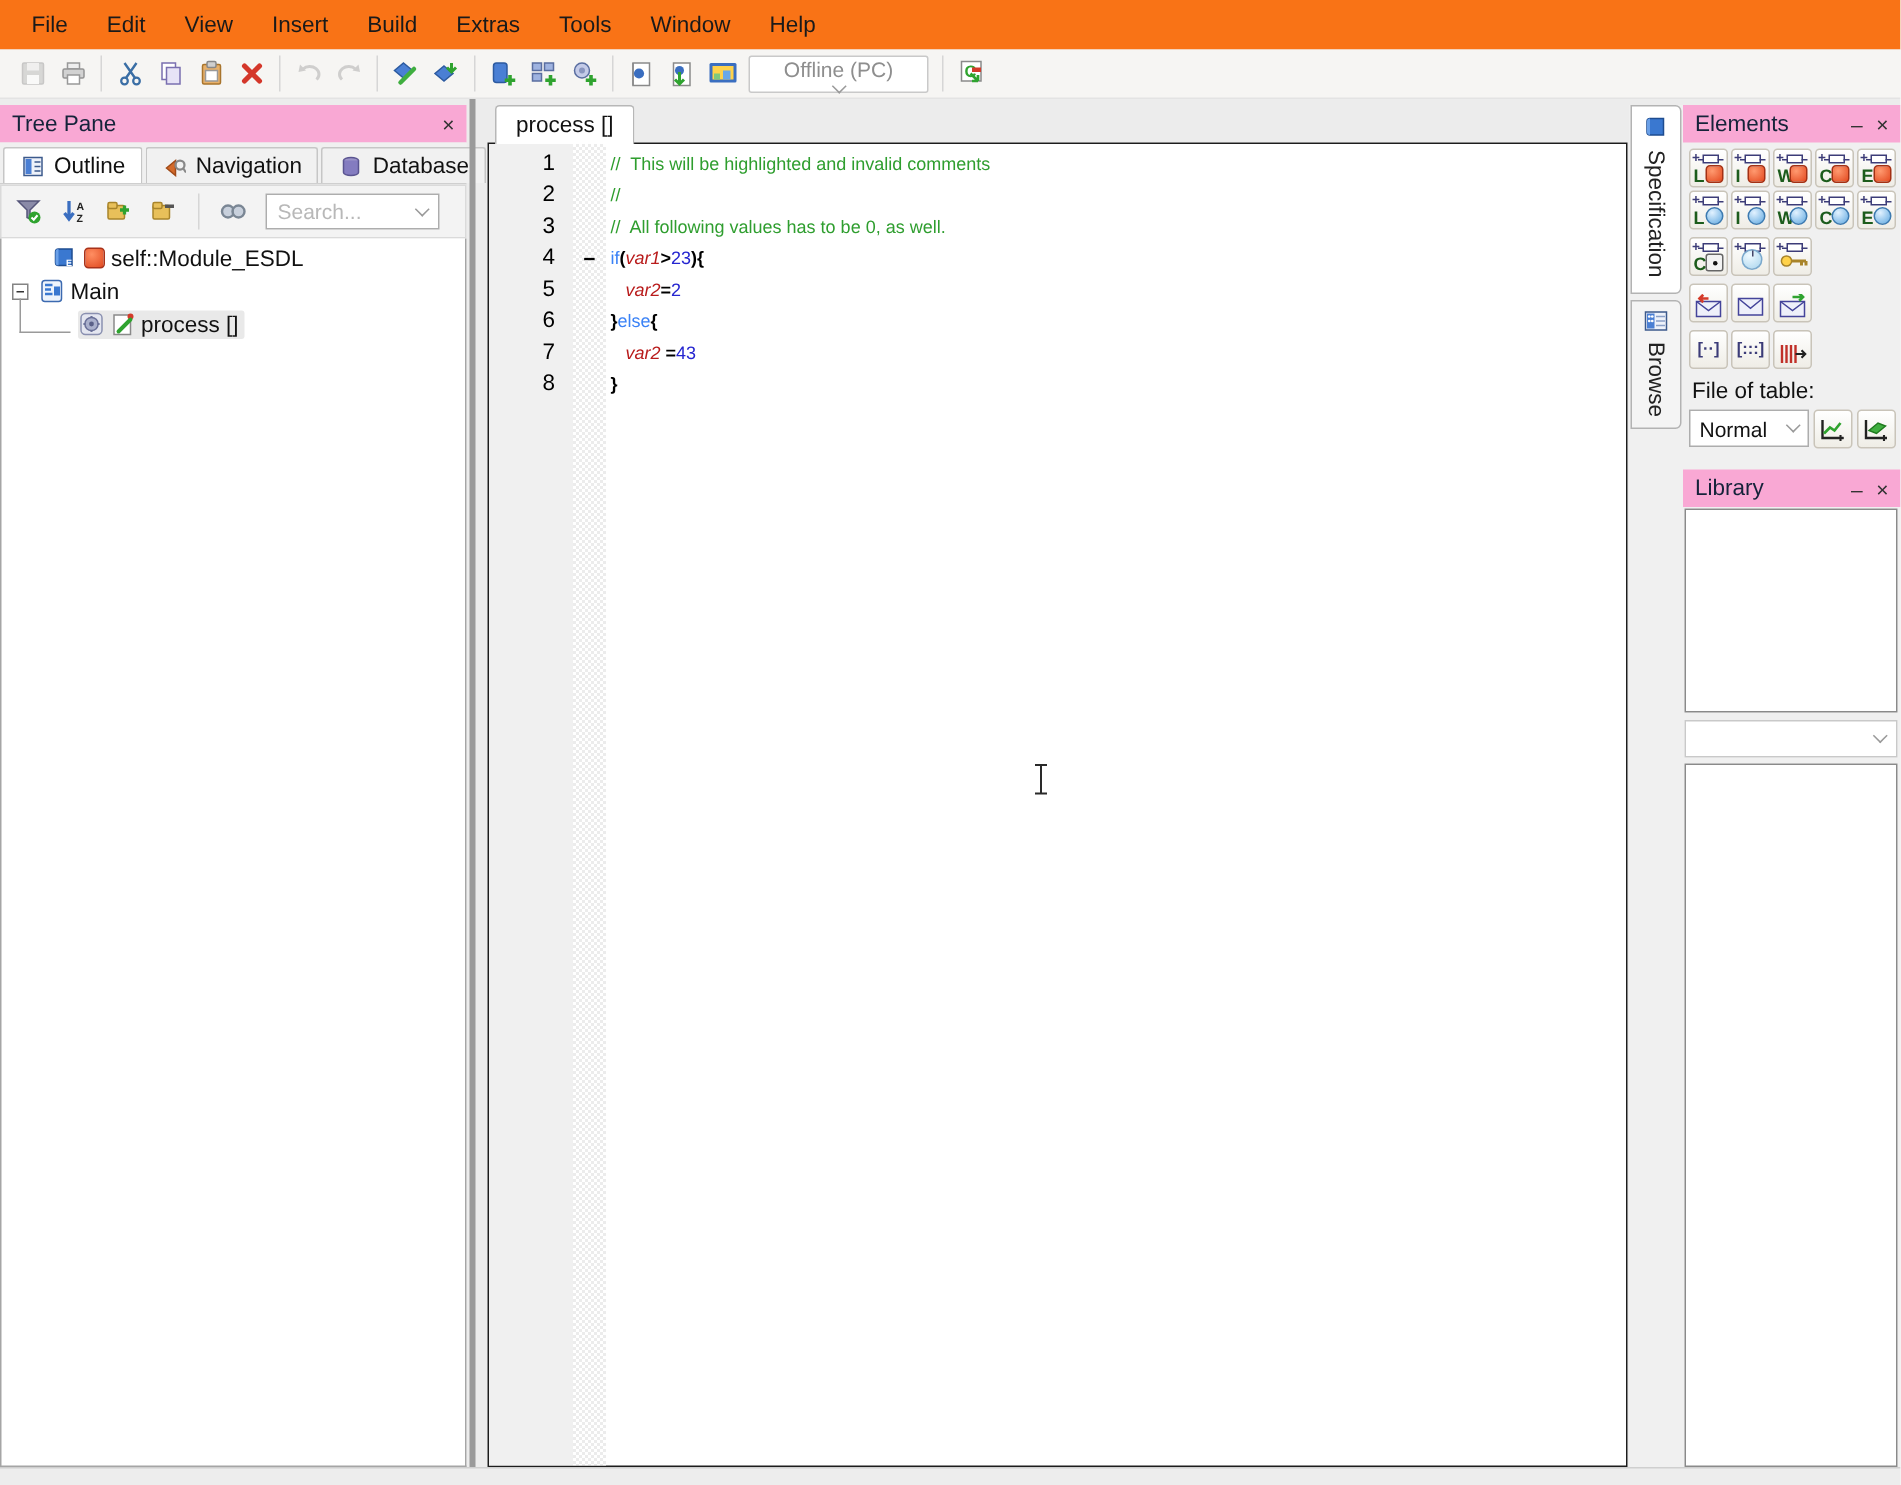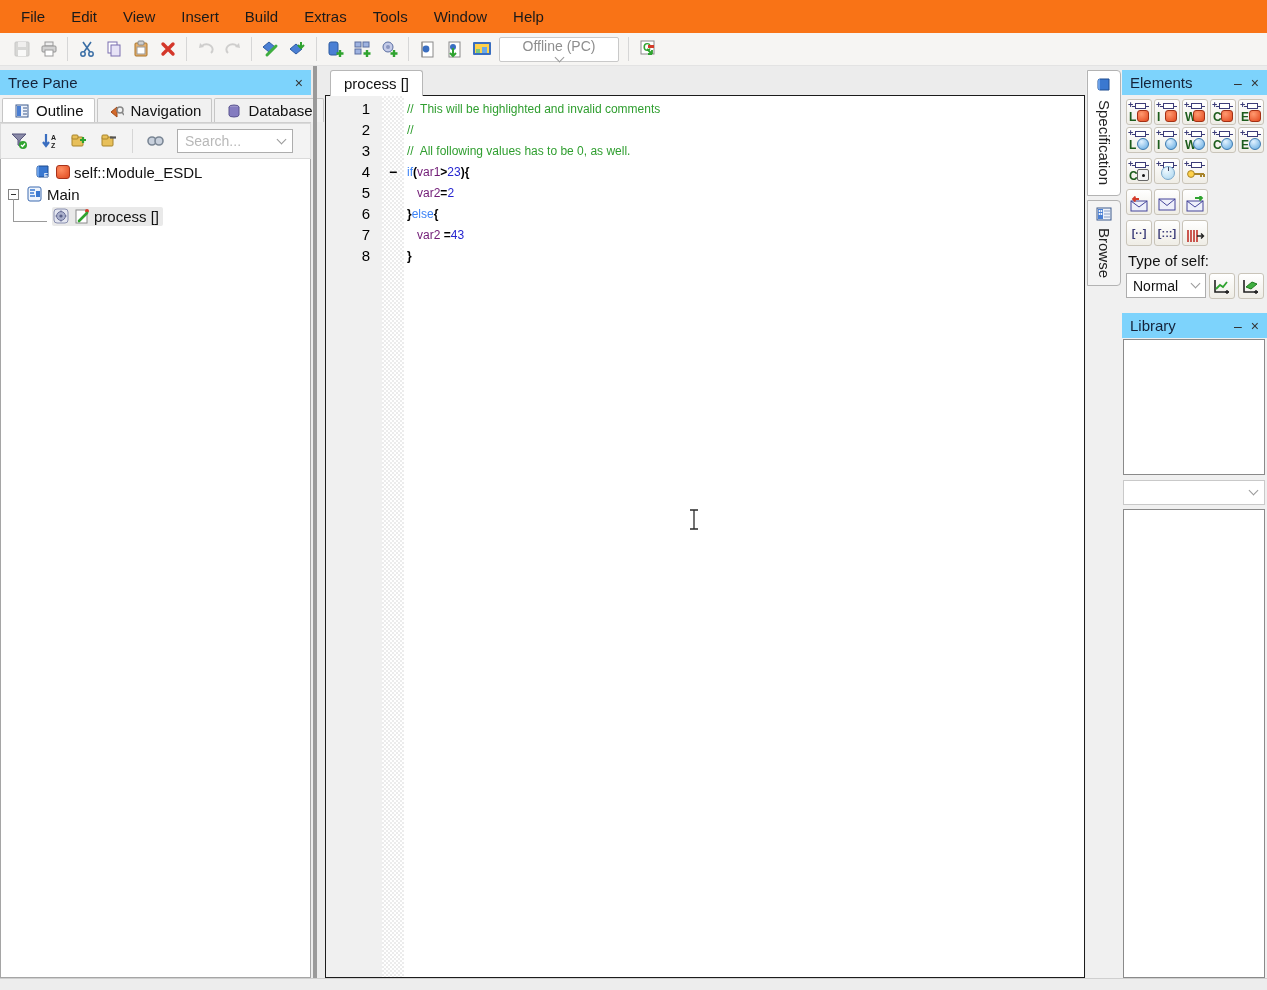--- a/index.html
+++ b/index.html
@@ -18,21 +18,21 @@
   .tb-btn { width:27px; height:27px; display:flex; align-items:center; justify-content:center;
             border-radius:3px; flex:0 0 auto; }
   .tb-btn.disabled { opacity:.42; filter:grayscale(1); }
   .tb-sep { width:1px; height:24px; background:#d6d6d6; margin:0 5px; flex:0 0 auto; }
   .tb-combo { width:120px; height:25px; background:#fff; border:1px solid #c9c9c9; border-radius:2px;
               display:flex; align-items:center; justify-content:space-between; padding:0 7px;
               font-size:14px; color:#8e8e8e; margin:0 4px;flex-direction:column; }
   .chev { width:7px; height:7px; border-right:1.4px solid #9a9a9a; border-bottom:1.4px solid #9a9a9a;
           transform:rotate(45deg); margin-top:-4px; flex:0 0 auto; }
   
-  .panel-title { height:25px; background:#7dd3fc; display:flex; align-items:center;
+  .panel-title { height:25px; background:#f9a8d4; display:flex; align-items:center;
                  padding:0 8px; font-size:15px; color:#15233a; }
   .panel-title .spacer { flex:1; }
   .title-btn { font-size:14px; color:#333; margin-left:9px; line-height:1; cursor:default; }
   
   .tree-pane { position:absolute; left:0; top:70px; width:311px; bottom:12px;
                display:flex; flex-direction:column; background:#f0f0f0; }
   .tp-tabs { display:flex; height:28px; padding:3px 2px 0 2px; border-bottom:1px solid #cfcfcf; background:#f0f0f0; }
   .tp-tab { display:flex; align-items:center; gap:6px; padding:0 10px; font-size:15px;
             border:1px solid #c6c6c6; border-bottom:none; background:#f1f1f1; margin-right:2px;
             border-radius:2px 2px 0 0; }
@@ -67,21 +67,21 @@
              background-size:4px 4px; }
   .code-lines { position:absolute; left:0; top:2px; right:0; }
   .code-line { display:flex; height:21px; align-items:center; }
   .ln { width:50px; text-align:right; padding-right:6px; font-size:15px; color:#000; flex:0 0 auto; }
   .fold { width:22px; text-align:center; font-weight:700; font-size:14px; color:#000; flex:0 0 auto; margin-left:6px;}
   .code { white-space:pre; font-size:12px; padding-left:3px; }
   .seg-comment { color:#2f9e2f; }
   .seg-keyword { color:#3b82f6; }
   .seg-number  { color:#2525d0; }
   .seg-brace   { color:#000; font-weight:700; }
-  .seg-plain   { color:#701a75; }
+  .seg-plain   { color:#b91c1c;font-style:italic; }
   .ibeam { position:absolute; left:688px; top:509px; width:12px; height:21px; z-index:5; }
   
   .side-strip { position:absolute; left:1086px; top:70px; width:36px; bottom:12px; background:#f0f0f0; }
   .v-tab { width:34px; margin-left:1px; border:1px solid #b3b3b3; background:#fff;
            display:flex; flex-direction:column; align-items:center; padding:6px 0 8px 0; gap:7px;
            border-radius:0 4px 4px 0; }
   .v-tab.inactive { background:#f4f4f4; margin-top:4px; }
   .v-label { writing-mode:vertical-rl; font-size:15px; color:#222; }
   
   .right-col { position:absolute; left:1122px; top:70px; right:0; bottom:12px; background:#f0f0f0;
@@ -609,21 +609,21 @@
         <span class="glyph-brackets">[:::]</span>
       </button>
       <button class="el-btn">
         <svg width="20" height="16" style="margin:5px auto 0;">
             <path d="M3 2 V14 M6 2 V14 M9 2 V14 M12 2 V14" stroke="#c03028" stroke-width="1.6"></path>
             <path d="M12 8 H18 M16 5.5 L18.5 8 L16 10.5" stroke="#222" stroke-width="1.4" fill="none"></path>
           </svg>
       </button>
     </div>
 
-    <div class="type-label">Type of self:</div>
+    <div class="type-label">File of table:</div>
     <div class="tot-row">
       <div class="tot-combo">
         <span>Normal</span>
         <span class="chev"></span>
       </div>
       <button class="el-btn">
         <svg width="20" height="18" style="margin:2px auto 0;">
             <path d="M3 2 V14 H17" stroke="#222" stroke-width="1.6" fill="none"></path>
             <path d="M4 11 L8 7 L11 9 L15 4" stroke="#2fa32f" stroke-width="1.8" fill="none"></path>
             <path d="M15 12 V16 M13 14 H17" stroke="#222" stroke-width="1.4"></path>

